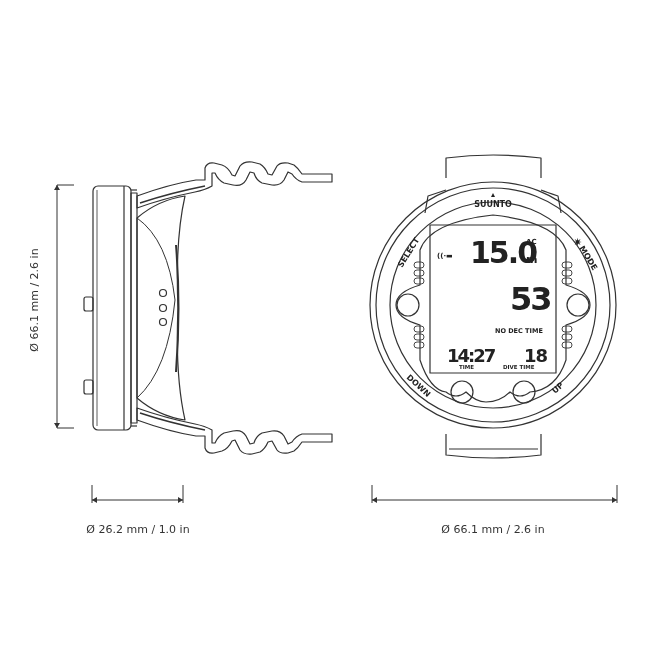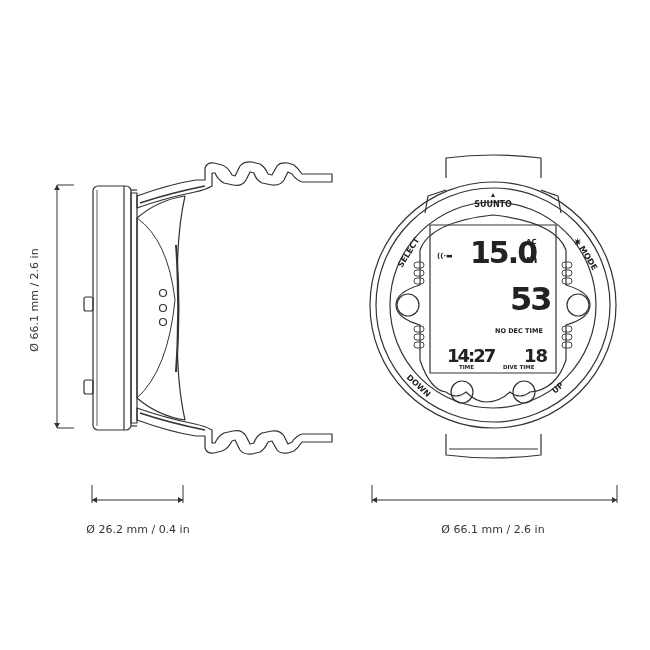--- a/index.html
+++ b/index.html
@@ -127,15 +127,15 @@
       <text x="510" y="310" font-size="32" font-weight="bold" font-family="DejaVu Sans Mono, monospace" letter-spacing="-2">53</text>
       <text x="495" y="333" font-size="6.5" font-weight="bold">NO DEC TIME</text>
       <text x="447" y="362" font-size="18" font-weight="bold" font-family="DejaVu Sans Mono, monospace" letter-spacing="-2">14:27</text>
       <text x="459" y="369" font-size="5.5" font-weight="bold">TIME</text>
       <text x="524" y="362" font-size="18" font-weight="bold" font-family="DejaVu Sans Mono, monospace" letter-spacing="-1">18</text>
       <text x="503" y="369" font-size="5.5" font-weight="bold">DIVE TIME</text>
     </g>
   </svg>
 
   <div class="dim-label" id="dim-height-label">Ø 66.1 mm / 2.6 in</div>
-  <div class="dim-label" id="dim-depth-label">Ø 26.2 mm / 0.4 in</div>
+  <div class="dim-label" id="dim-depth-label">Ø 26.2 mm / 1.0 in</div>
   <div class="dim-label" id="dim-width-label">Ø 66.1 mm / 2.6 in</div>
 </div>
 
 </body></html>

